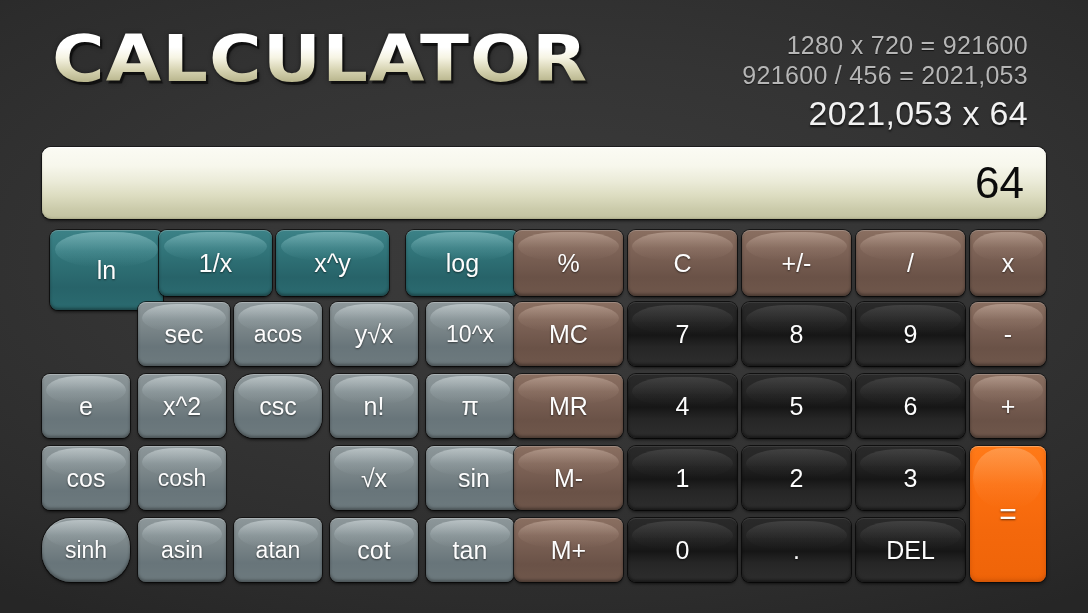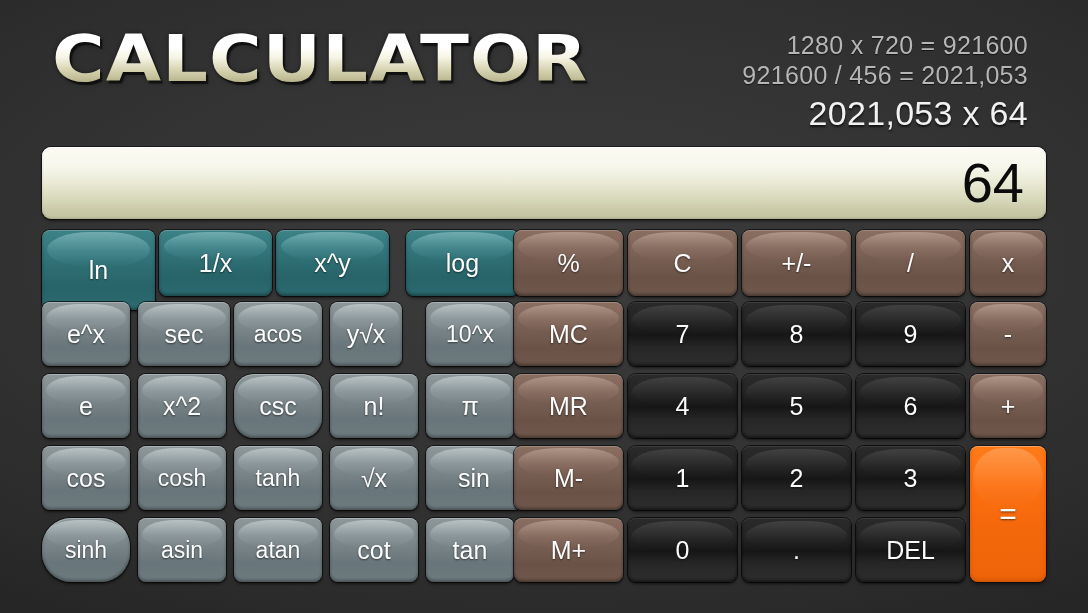--- a/index.html
+++ b/index.html
@@ -88,21 +88,21 @@
       inset 0 -1px 2px rgba(120,120,90,0.35),
       0 2px 3px rgba(0,0,0,0.55),
       0 0 0 1px rgba(10,10,10,0.55);
     display: flex;
     align-items: center;
     justify-content: flex-end;
     box-sizing: border-box;
     padding-right: 22px;
   }
   #display-value {
-    font-size: 56px;
+    font-size: 44px;
     font-weight: normal;
     color: #0b0b0b;
     line-height: 58px;
     letter-spacing: 0px;
   }
 
   
   #keypad {
     position: absolute;
     left: 42px;
@@ -224,21 +224,21 @@
       <div class="hist-line">921600 / 456 = 2021,053</div>
       <div id="current-expression">2021,053 x 64</div>
     </div>
   </div>
 
   <div id="display">
     <span id="display-value">64</span>
   </div>
 
   <div id="keypad">
-      <button class="btn teal" style="left: 0px; width: 113px; top: 0px; height: 80px; justify-content: center;">
+      <button class="btn teal" style="left: 8px; width: 113px; top: 0px; height: 80px; justify-content: center;">
         <span class="lbl">ln</span>
       </button>
       <button class="btn teal" style="left: 117px; width: 113px; top: 0px; height: 66px;">
         <span class="lbl">1/x</span>
       </button>
       <button class="btn teal" style="left: 234px; width: 113px; top: 0px; height: 66px;">
         <span class="lbl">x^y</span>
       </button>
       <button class="btn teal" style="left: 351px; width: 113px; top: 0px; height: 66px; margin-left: 13px;">
         <span class="lbl">log</span>
@@ -251,30 +251,27 @@
       </button>
       <button class="btn brown" style="left: 700px; width: 109px; top: 0px; height: 66px;">
         <span class="lbl">+/-</span>
       </button>
       <button class="btn brown" style="left: 814px; width: 109px; top: 0px; height: 66px;">
         <span class="lbl">/</span>
       </button>
       <button class="btn brown" style="left: 928px; width: 76px; top: 0px; height: 66px;">
         <span class="lbl">x</span>
       </button>
-      <button class="btn gray" style="left: 0px; width: 88px; top: 72px; height: 64px;">
-        <span class="lbl">e^x</span>
-      </button>
       <button class="btn gray" style="left: 96px; width: 92px; top: 72px; height: 64px; text-align: center;">
         <span class="lbl">sec</span>
       </button>
       <button class="btn gray small-text" style="left: 192px; width: 88px; top: 72px; height: 64px;">
         <span class="lbl">acos</span>
       </button>
-      <button class="btn gray" style="left: 288px; width: 72px; top: 72px; height: 64px;">
+      <button class="btn gray" style="left: 288px; width: 88px; top: 72px; height: 64px;">
         <span class="lbl">y√x</span>
       </button>
       <button class="btn gray small-text" style="left: 384px; width: 88px; top: 72px; height: 64px;">
         <span class="lbl">10^x</span>
       </button>
       <button class="btn brown" style="left: 472px; width: 109px; top: 72px; height: 64px;">
         <span class="lbl">MC</span>
       </button>
       <button class="btn dark" style="left: 586px; width: 109px; top: 72px; height: 64px;">
         <span class="lbl">7</span>
@@ -317,23 +314,20 @@
       </button>
       <button class="btn brown" style="left: 928px; width: 76px; top: 144px; height: 64px;">
         <span class="lbl">+</span>
       </button>
       <button class="btn gray" style="left: 0px; width: 88px; top: 216px; height: 64px;">
         <span class="lbl">cos</span>
       </button>
       <button class="btn gray small-text" style="left: 96px; width: 88px; top: 216px; height: 64px;">
         <span class="lbl">cosh</span>
       </button>
-      <button class="btn gray small-text" style="left: 192px; width: 88px; top: 216px; height: 64px;">
-        <span class="lbl">tanh</span>
-      </button>
       <button class="btn gray" style="left: 288px; width: 88px; top: 216px; height: 64px;">
         <span class="lbl">√x</span>
       </button>
       <button class="btn gray" style="left: 384px; width: 96px; top: 216px; height: 64px;">
         <span class="lbl">sin</span>
       </button>
       <button class="btn brown" style="left: 472px; width: 109px; top: 216px; height: 64px;">
         <span class="lbl">M-</span>
       </button>
       <button class="btn dark" style="left: 586px; width: 109px; top: 216px; height: 64px;">

